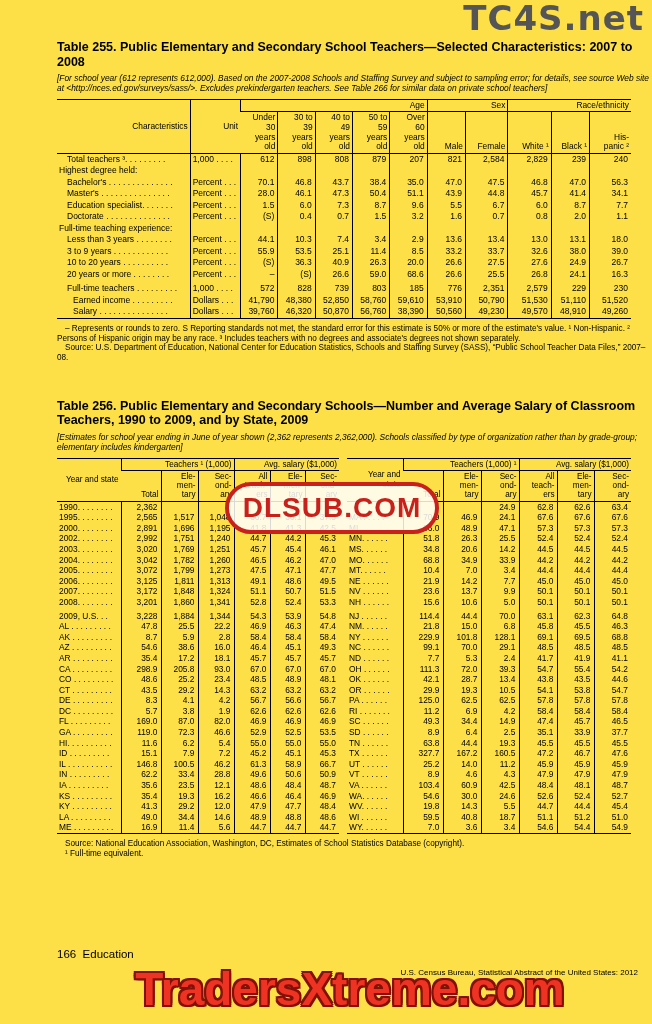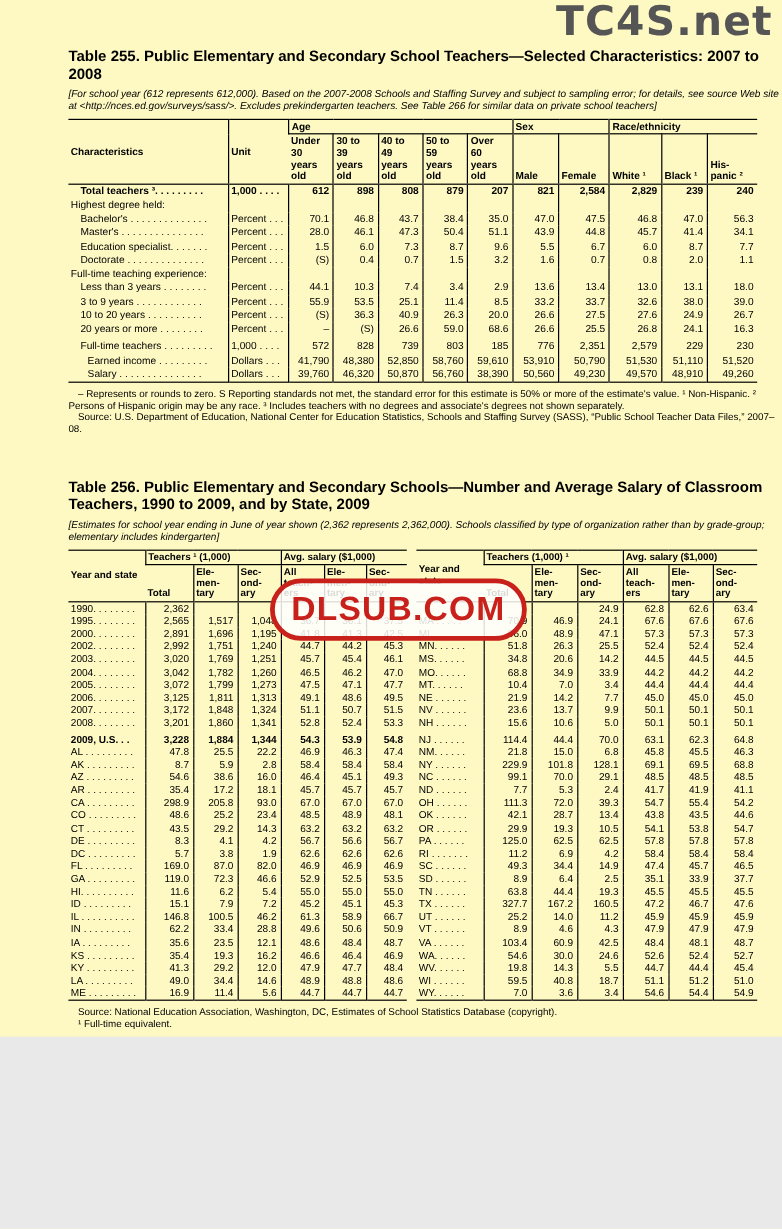--- a/index.html
+++ b/index.html
@@ -1,16 +1,16 @@
 <!DOCTYPE html>
 <html><head>
 <meta charset="utf-8">
 <style>
   html,body{margin:0;padding:0;background:#e9e9e9;}
-  .page{position:relative;width:652px;height:864px;background:#fef9c3;overflow:hidden;
+  .page{position:relative;width:652px;height:1024px;background:#fde047;overflow:hidden;
         font-family:"Liberation Sans","DejaVu Sans",sans-serif;color:#000;}
   .content{padding:40px 0 0 57px;}
 
   
   .wm-top{position:absolute;top:-2px;right:8px;font-family:"DejaVu Sans",sans-serif;
           font-weight:bold;font-size:34px;color:#555;letter-spacing:1px;z-index:6;}
   .wm-mid{position:absolute;left:168px;top:24px;width:206px;height:44px;z-index:5;
           display:flex;align-items:center;justify-content:center;
           background:rgba(255,255,255,0.85);border:4px solid #c8201a;border-radius:28px;
           color:#c8201a;font-weight:bold;font-size:28px;letter-spacing:1px;
@@ -21,22 +21,22 @@
           text-shadow:2px 0 0 #811109,-2px 0 0 #811109,0 2px 0 #811109,0 -2px 0 #811109,
                       2px 2px 0 #811109,-2px -2px 0 #811109,2px -2px 0 #811109,-2px 2px 0 #811109;}
 
   .t-title{font-weight:bold;font-size:12.5px;line-height:14.5px;margin:0 0 5px 0;}
   .t-note{font-size:8.4px;line-height:9.9px;margin:0 0 5px 0;font-style:italic;}
   .footblock{margin-top:5px;}
   .footblock p{margin:0;font-size:8.2px;line-height:9.8px;text-indent:8px;}
 
   
   table.dtable{border-collapse:collapse;table-layout:fixed;border-top:1px solid #000;border-bottom:1px solid #000;}
-  table.dtable th{border-left:1px solid #000;border-bottom:1px solid #000;font-weight:bold;
-                  text-align:left;vertical-align:bottom;white-space:pre-line;padding:1px 2px;}
+  table.dtable th{border-left:1px solid #000;border-bottom:1px solid #000;font-weight:normal;
+                  text-align:right;vertical-align:bottom;white-space:pre-line;padding:1px 2px;}
   table.dtable td{border-left:1px solid #000;white-space:nowrap;overflow:hidden;padding:0 2px;}
   table.dtable tr>*:first-child{border-left:none;}
   .stub{vertical-align:middle !important;}
   .grp{vertical-align:middle !important;}
 
   
   #t255{width:574px;font-size:8.5px;}
   #t255 th{font-size:8.4px;line-height:9.6px;}
   #t255 td{height:11.5px;line-height:11.5px;}
   
@@ -44,21 +44,21 @@
   .t256 th{font-size:8.2px;line-height:9.2px;}
   .t256 td{height:10.6px;line-height:10.6px;}
   .t256wrap{position:relative;display:flex;gap:8px;}
 
   .num{text-align:right;padding-right:3px !important;}
   .lbl{text-align:left;}
   .unit{text-align:left;}
   .sub{text-align:left;padding-left:2px !important;}
   .i1{padding-left:10px !important;}
   .i2{padding-left:16px !important;}
-  .b{font-weight:bold;}
+  .b{font-weight:normal;}
   tr.gap td{padding-top:3px;}
 
   #t256-section{margin-top:36px;}
   .footer-left{position:absolute;left:57px;top:948px;font-size:11.5px;z-index:2;}
   .footer-attrib{position:absolute;right:14px;top:968px;font-size:8px;z-index:2;}
 </style>
 </head>
 <body>
 
 <div class="page">

